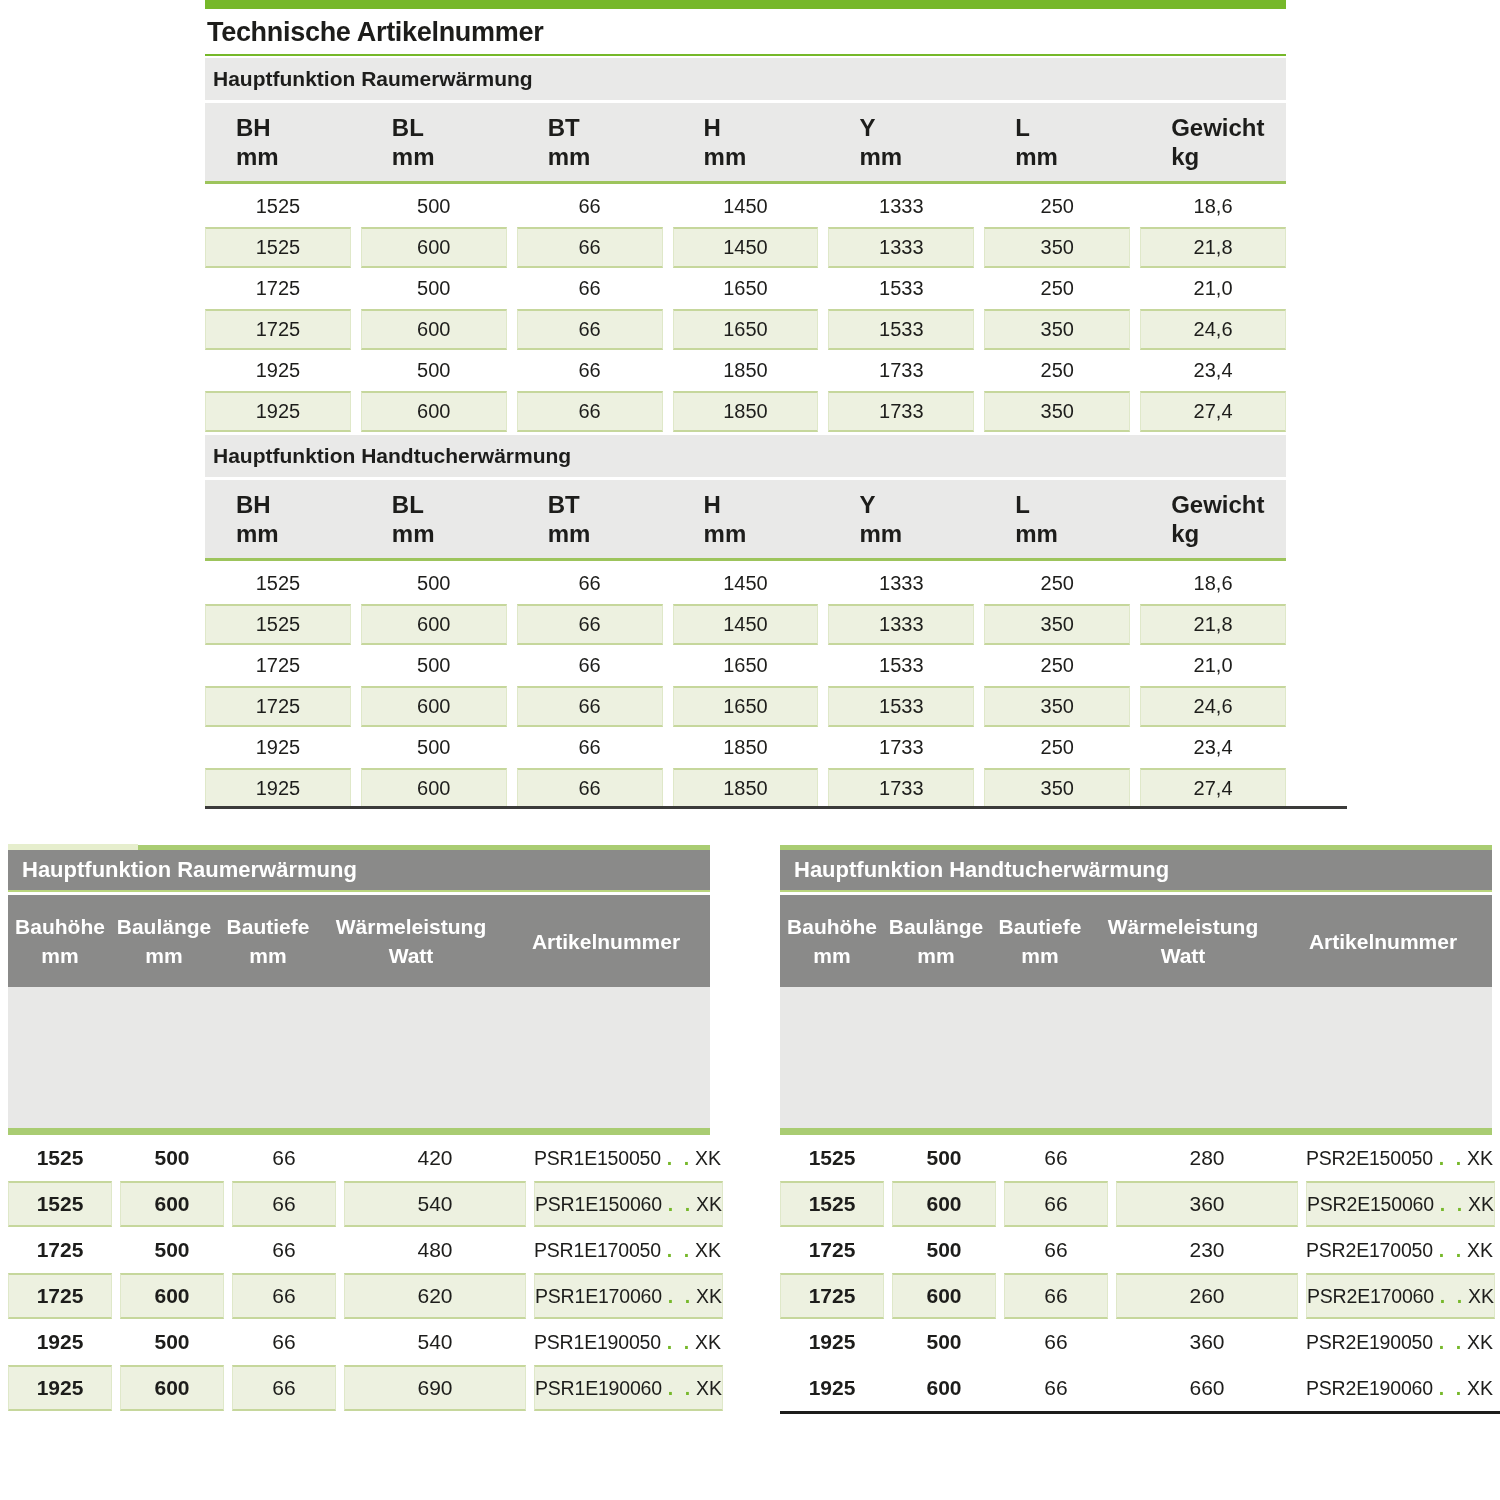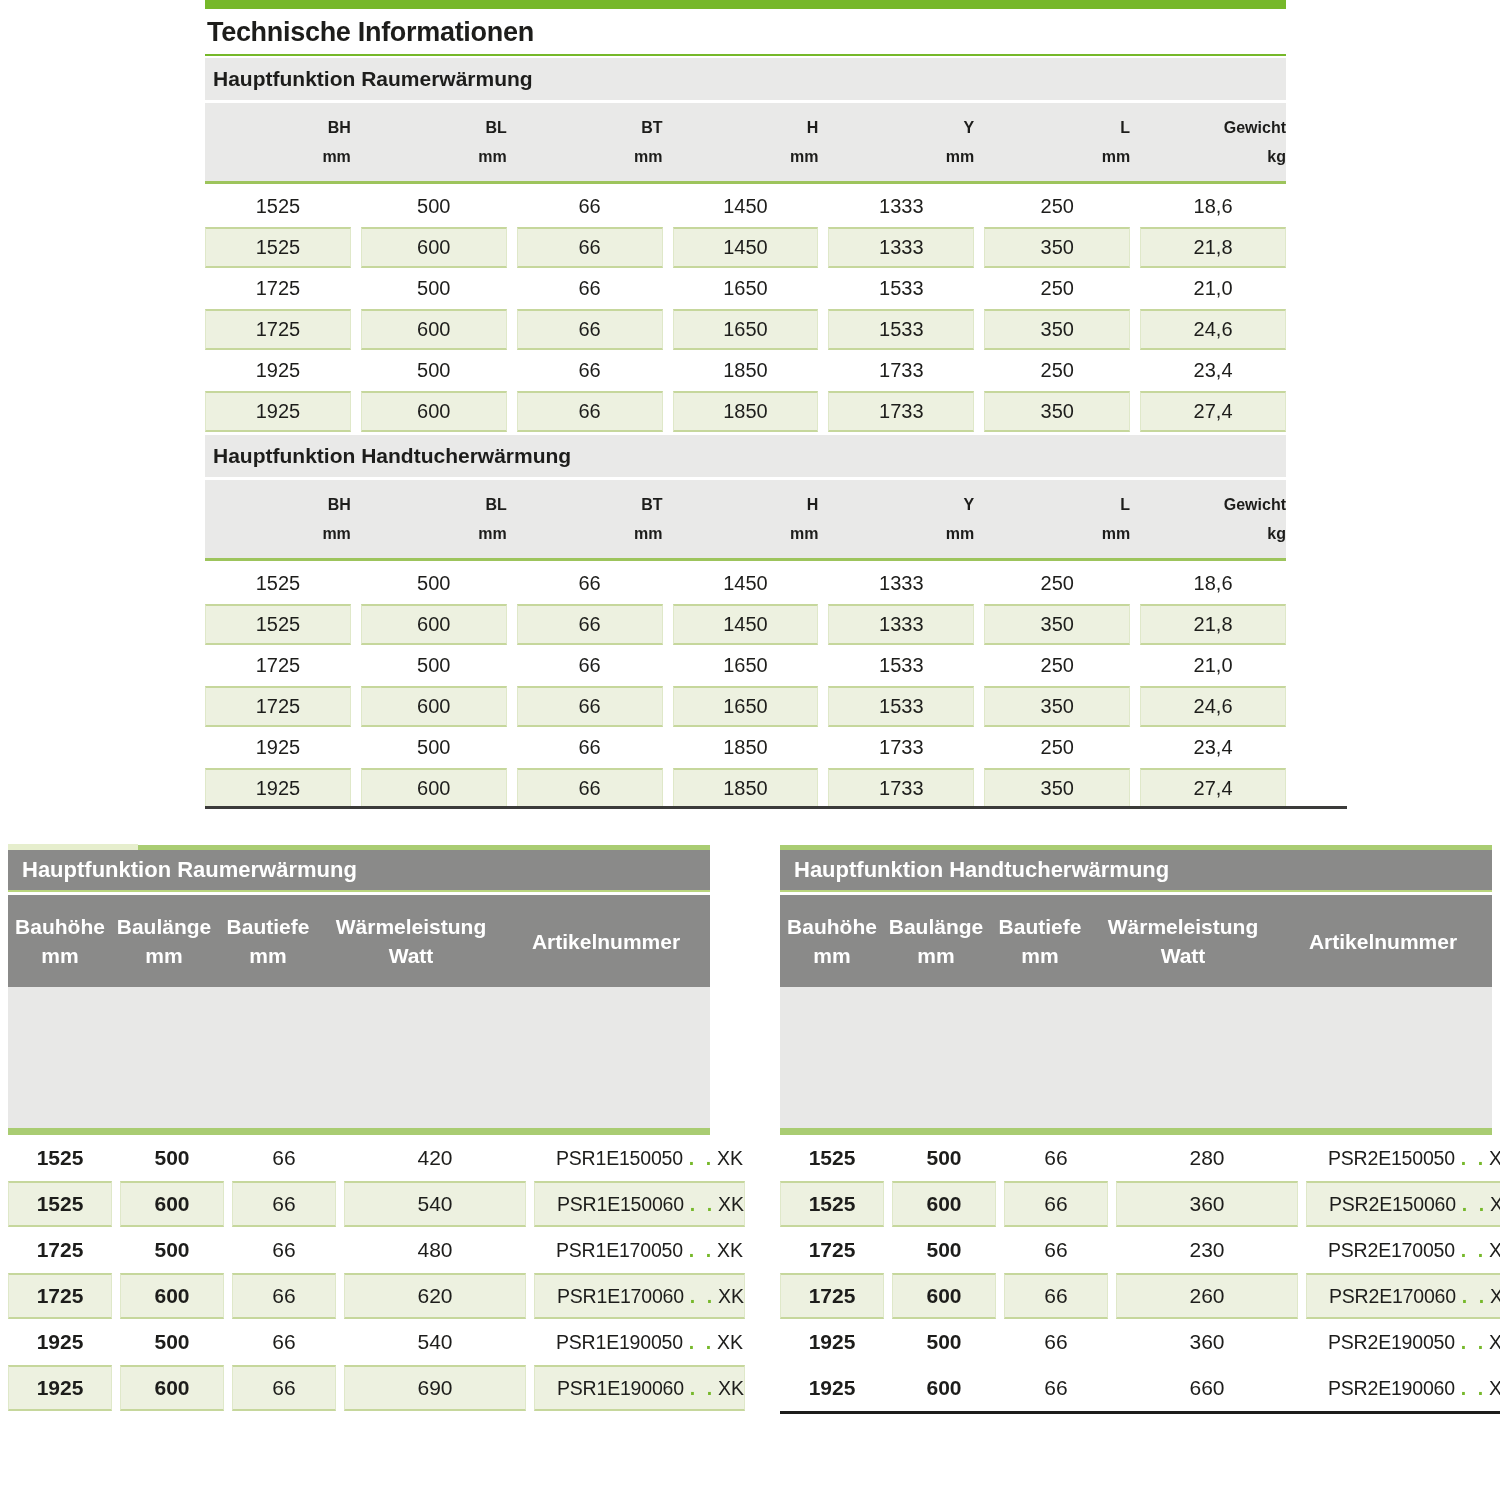--- a/index.html
+++ b/index.html
@@ -8,21 +8,21 @@
 
   
   .top-section{position:absolute;left:205px;top:0;width:1081px;}
   .top-green-bar{height:9px;background:#76b82a;}
   .page-title{font-size:27px;font-weight:bold;margin:8px 0 6px 2px;letter-spacing:-0.3px;}
   .title-rule{height:2px;background:#76b82a;margin-bottom:2px;}
   .section-band{background:#e9e9e8;height:42px;line-height:42px;font-weight:bold;
                 font-size:21px;padding-left:8px;margin-bottom:3px;}
   .spec-header{background:#e9e9e8;display:grid;grid-template-columns:repeat(7,1fr);
                gap:10px;padding:10px 0;border-bottom:3px solid #9dc45c;margin-bottom:2px;}
-  .spec-header .colhead{text-align:right;font-weight:bold;font-size:16px;line-height:29px;margin-left:31px;}
+  .spec-header .colhead{text-align:left;font-weight:bold;font-size:24px;line-height:29px;margin-left:31px;}
   .spec-row{display:grid;grid-template-columns:repeat(7,1fr);gap:10px;height:41px;}
   .spec-row .cell{display:flex;align-items:center;justify-content:center;font-size:20px;
                   box-sizing:border-box;}
   .spec-row.green .cell{background:#edf1e0;border-top:2px solid #c6d79c;
                         border-bottom:2px solid #c6d79c;border-left:1px solid #dfe8c9;
                         border-right:1px solid #dfe8c9;}
   .spec-gap{height:3px;}
   .top-dark-rule{position:absolute;left:205px;top:806px;width:1142px;height:3px;background:#3b3b3a;}
 
   
@@ -38,32 +38,32 @@
               height:92px;display:flex;flex-direction:column;justify-content:center;line-height:29px;}
   .ot-empty .cell{background:#e8e8e7;height:141px;}
   .ot-greenbar{height:7px;background:#a9cc72;}
   .ot-row{display:grid;grid-template-columns:104px 104px 104px 182px 1fr;gap:8px;height:46px;}
   .ot-row .cell{display:flex;align-items:center;justify-content:center;font-size:21px;
                 box-sizing:border-box;white-space:nowrap;}
   .ot-row .cell.b{font-weight:bold;}
   .ot-row.green .cell{background:#edf1e0;border-top:2px solid #c6d79c;
                       border-bottom:2px solid #c6d79c;border-left:1px solid #dfe8c9;
                       border-right:1px solid #dfe8c9;}
-  .artikel{font-size:19.5px;letter-spacing:-0.2px;margin-left:22px;}
+  .artikel{font-size:19.5px;letter-spacing:-0.2px;}
   .artikel .dots{color:#76b82a;font-weight:bold;letter-spacing:3px;margin:0 3px 0 6px;}
   .ot-dark-rule{height:3px;background:#1d1d1b;margin-top:0px;width:720px;}
 </style>
 </head>
 <body>
 
 <div class="page">
 
   <div class="top-section">
     <div class="top-green-bar"></div>
-    <div class="page-title">Technische Informationen</div>
+    <div class="page-title">Technische Artikelnummer</div>
     <div class="title-rule"></div>
     <div id="spec-tables">
         <div class="section-band">Hauptfunktion Raumerwärmung</div>
         <div class="spec-header">
           <div class="colhead">
             <div>BH</div>
             <div>mm</div>
           </div>
           <div class="colhead">
             <div>BL</div>

